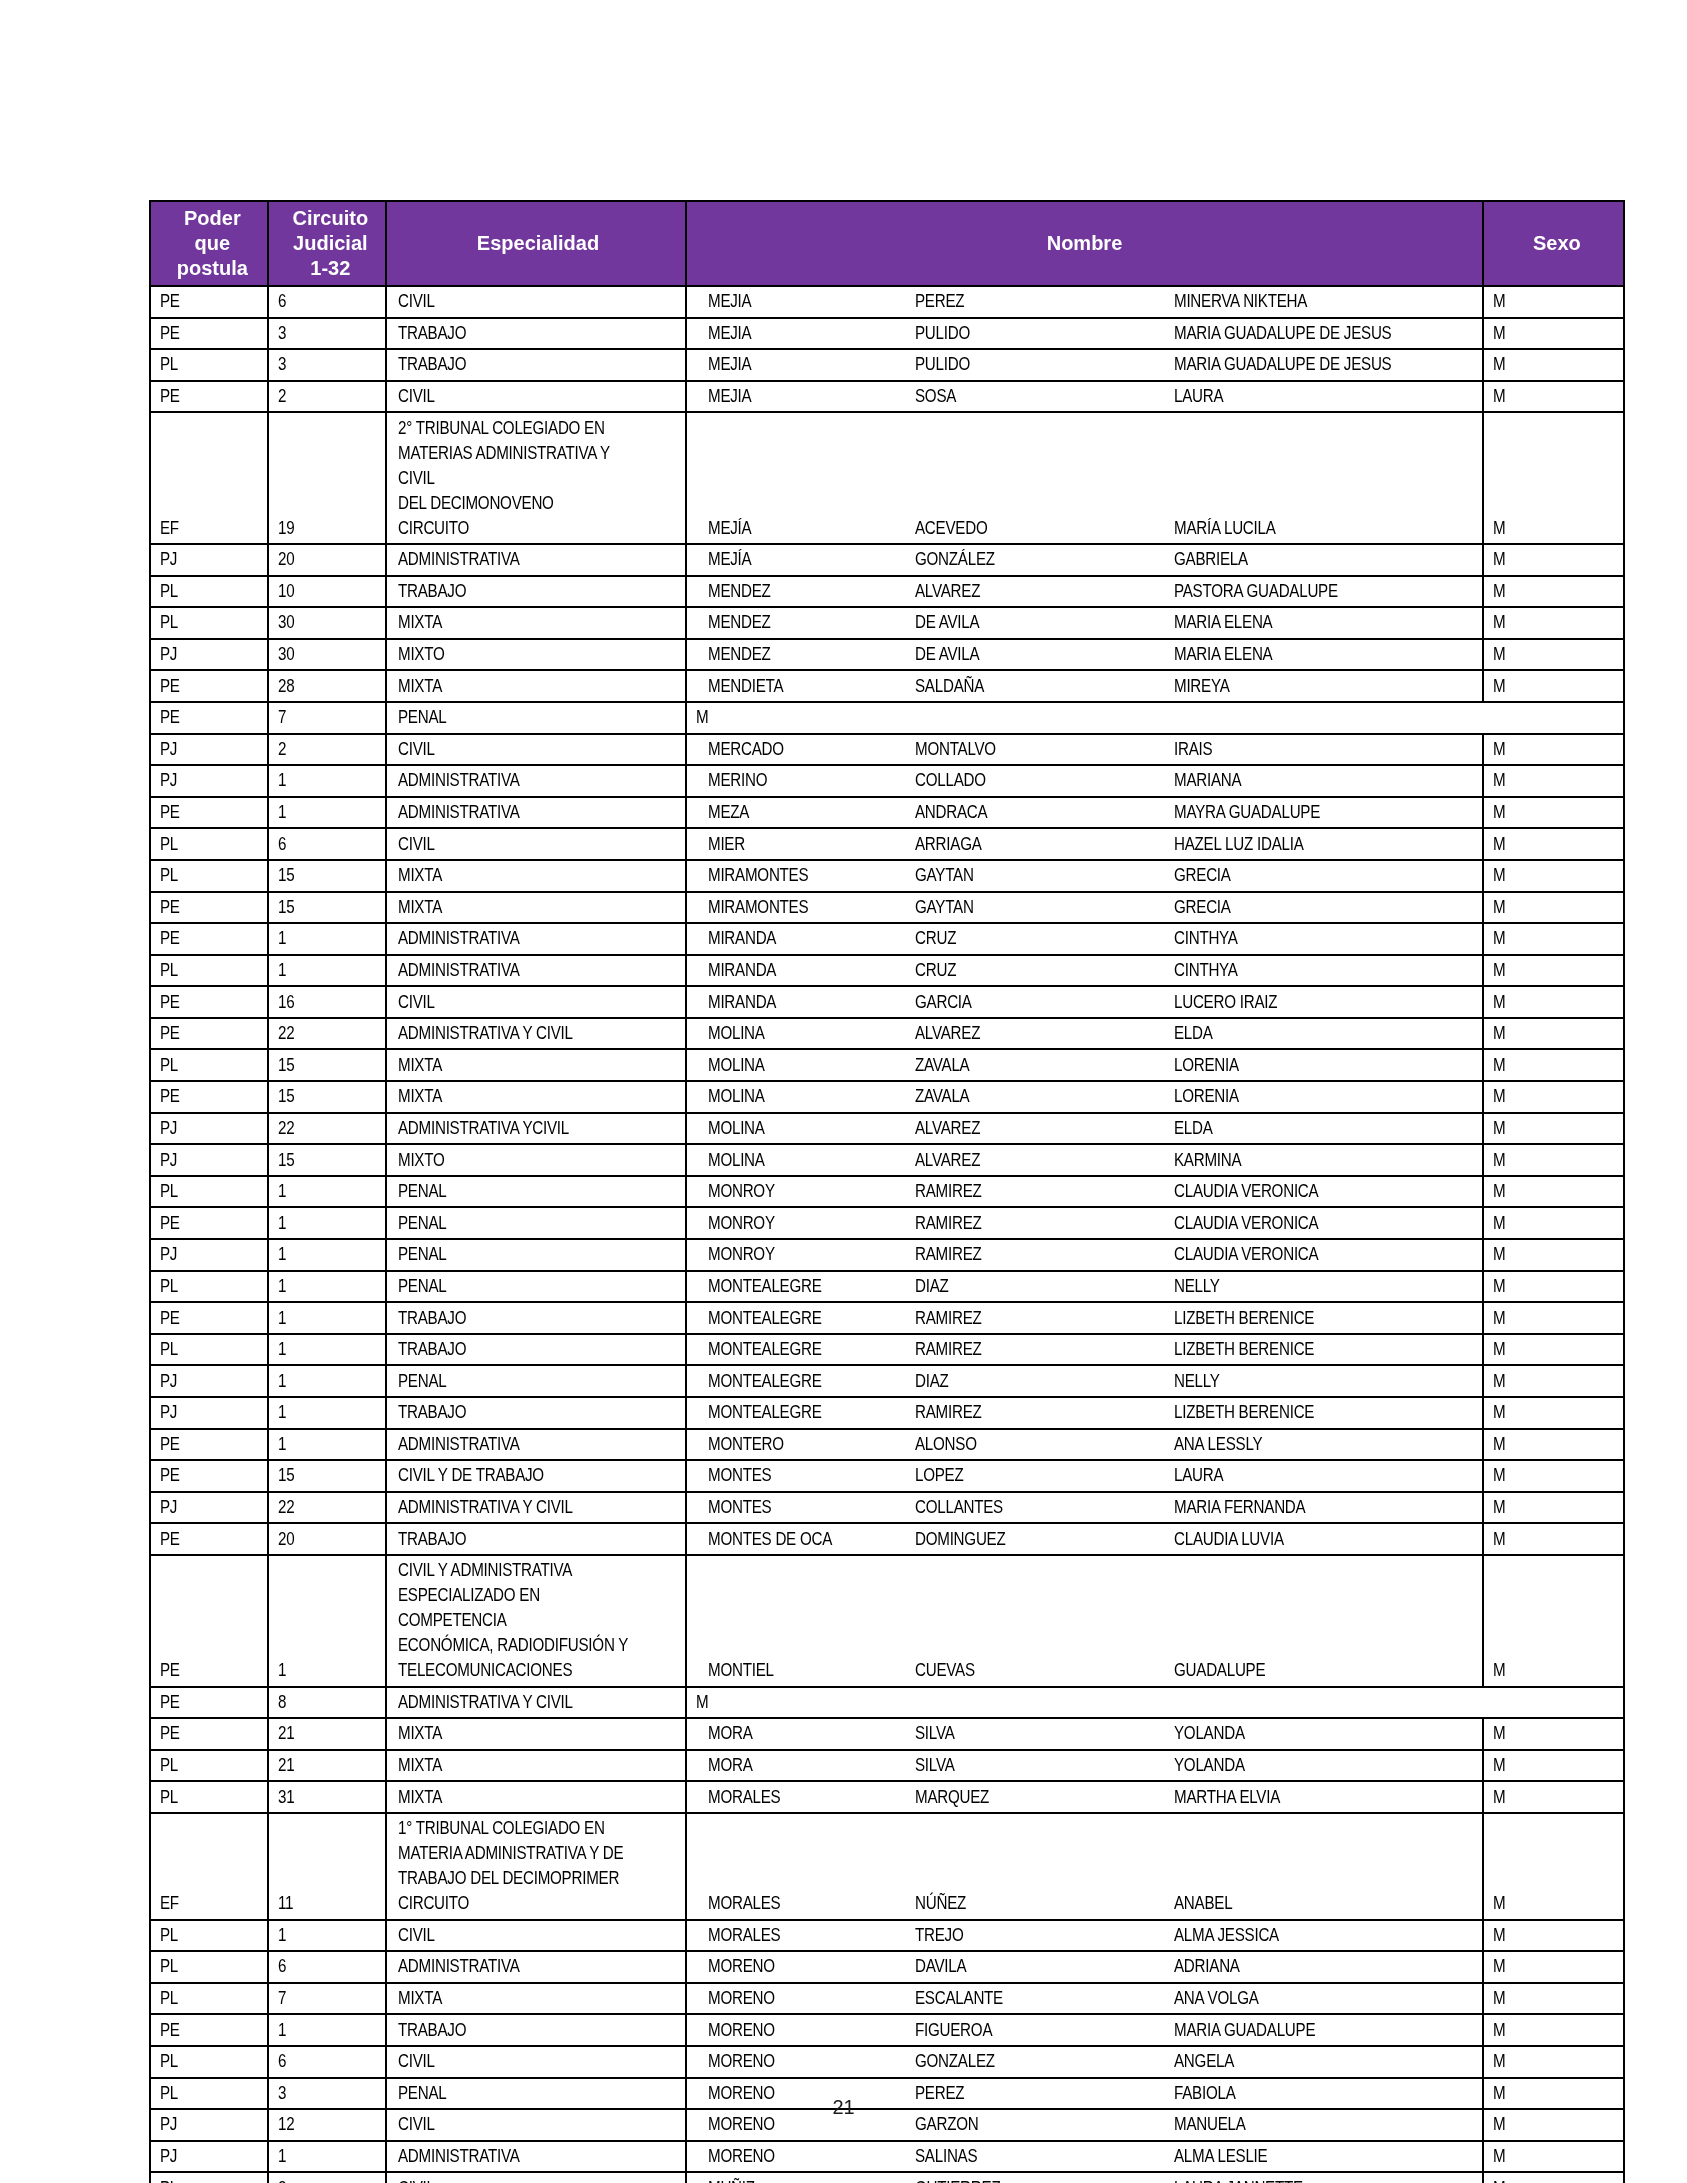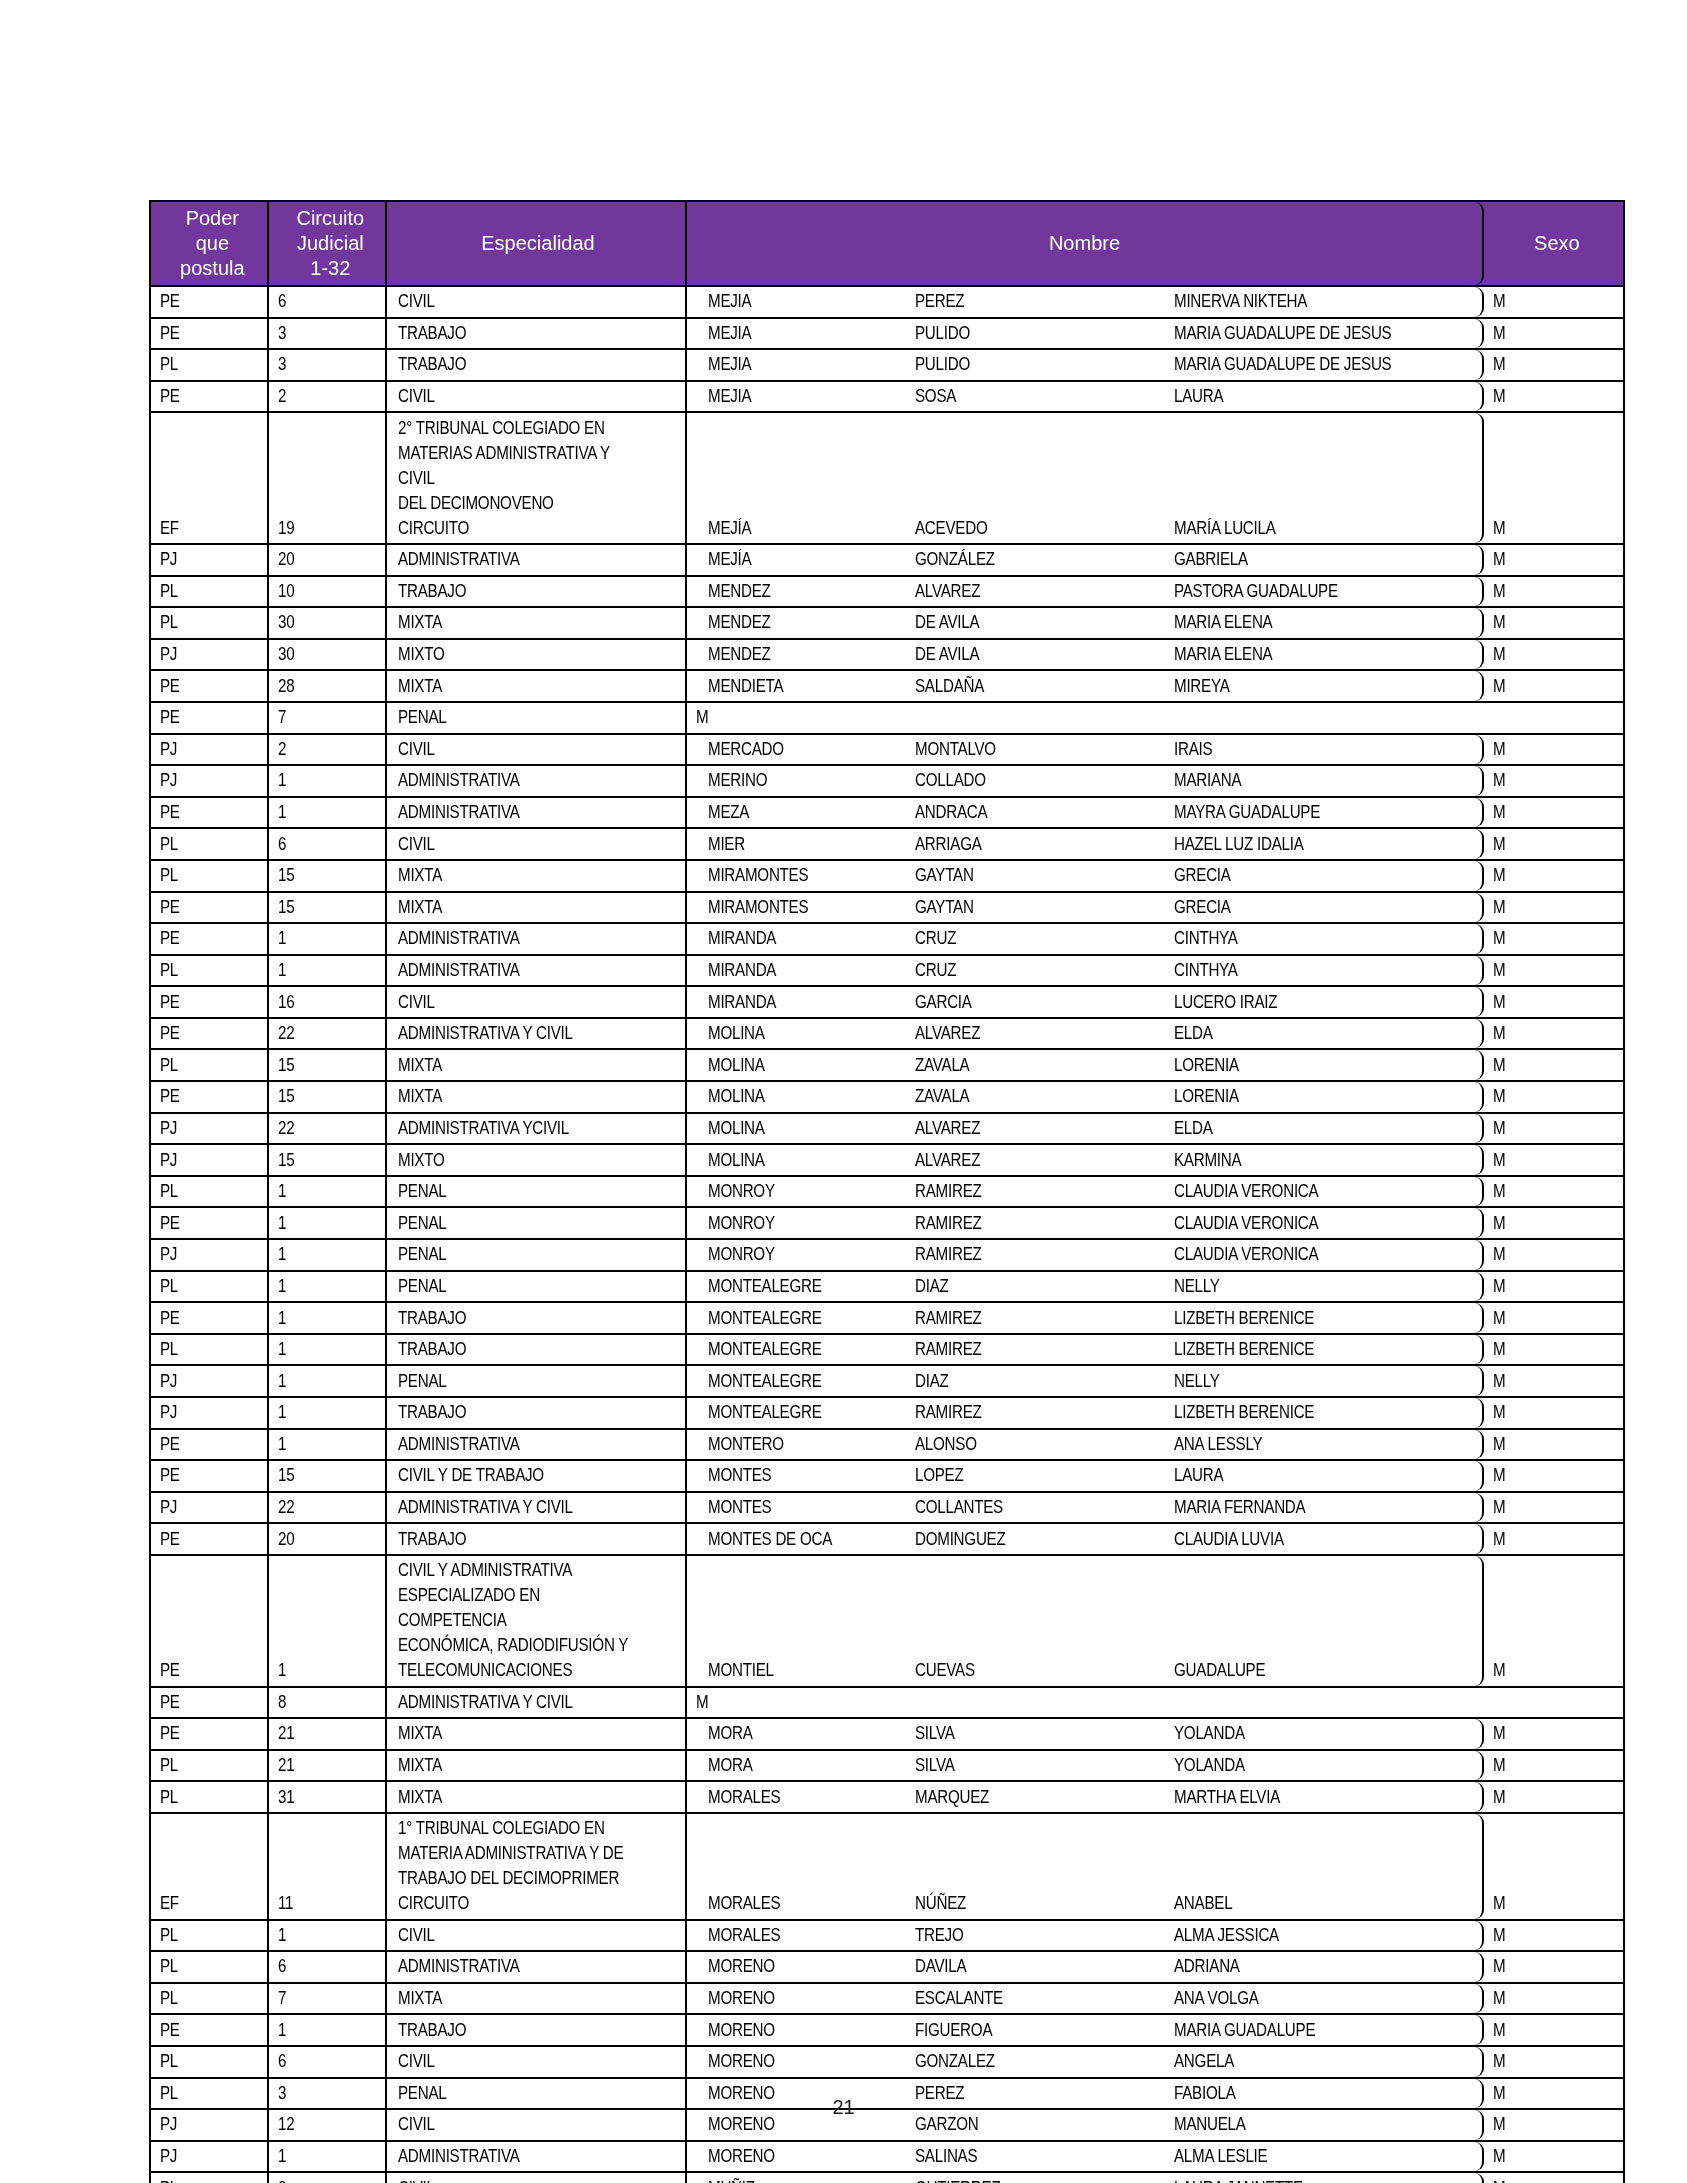--- a/index.html
+++ b/index.html
@@ -26,21 +26,21 @@
     background: #71379D;
     color: #ffffff;
     border-bottom: 2px solid #000000;
   }
   .th {
     display: flex;
     align-items: center;
     justify-content: center;
     text-align: center;
     white-space: pre-line;
-    font-weight: normal;
+    font-weight: bold;
     font-size: 20px;
     line-height: 25px;
     padding: 4px 2.6px;
     min-height: 81px;
     border-right: 2px solid #000000;
   }
   .th:last-child { border-right: none; }
   
   .tr {
     display: flex;
@@ -55,21 +55,21 @@
     padding: 1.3px 0 3.3px 0;
     font-size: 18.5px;
     line-height: 25px;
     border-right: 2px solid #000000;
   }
   .td:last-child { border-right: none; }
   
   .col-poder        { width: 118px; padding-left: 9.3px; }
   .col-circuito     { width: 118px; padding-left: 9.3px; }
   .col-especialidad { width: 300px; padding-left: 10.6px; padding-right: 6.6px; }
-  .col-nombre       { width: 797px; border-radius: 9px; }
+  .col-nombre       { width: 797px; }
   .col-sexo         { flex: 1; padding-left: 9.3px; border-radius: 30px; }
   
   .sub { display: flex; align-items: flex-end; overflow: hidden; }
   .sub-ap1 { width: 228px; padding-left: 21px; }
   .sub-ap2 { width: 259px; text-align: right; }
   .sub-nom { flex: 1; padding-right: 4px; }
   
   .tx {
     display: inline-block;
     font-style: normal;

